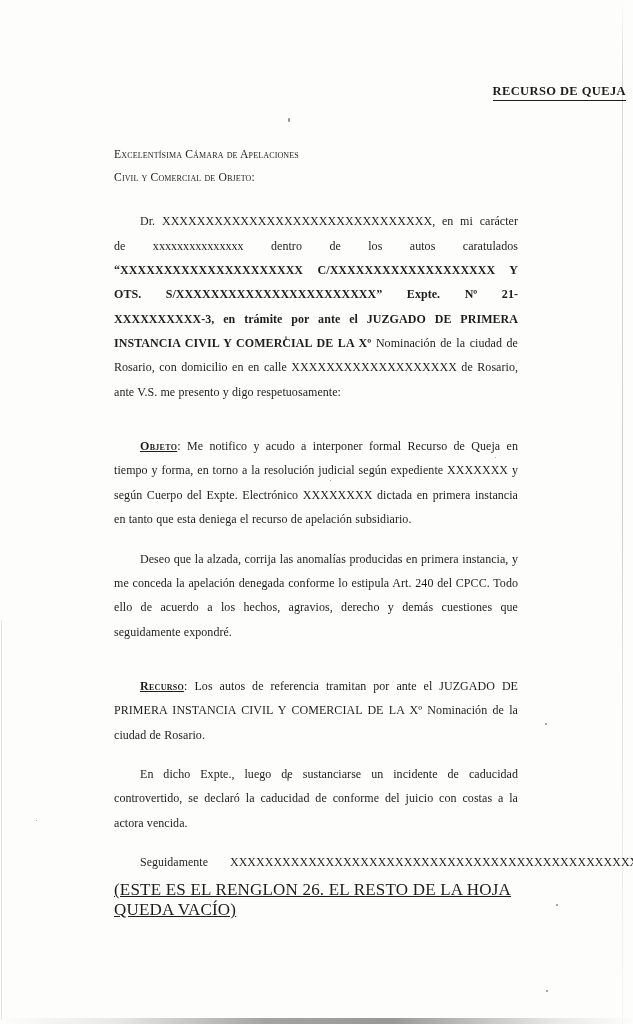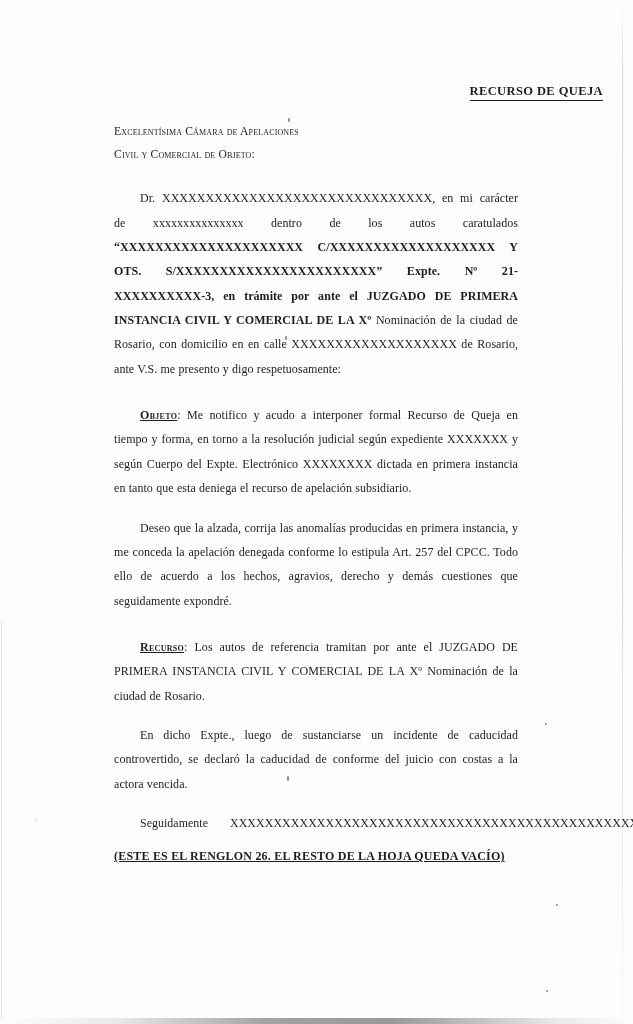--- a/index.html
+++ b/index.html
@@ -59,35 +59,35 @@
     position: absolute;
     background: #3a3a3a;
     border-radius: 50%;
     opacity: .55;
   }
 
   
   .doc-title {
     position: absolute;
     top: 84px;
-    right: 30px;
+    right: 7px;
     font-weight: bold;
     font-size: 12.5px;
     letter-spacing: .4px;
     font-variant: small-caps;
     text-transform: none;
     border-bottom: 1.3px solid #1d1d1d;
     padding-bottom: 1px;
     line-height: 1.2;
   }
 
   .content {
     position: absolute;
     left: 114px;
-    top: 121px;
+    top: 144px;
     width: 404px;
   }
 
   .addressee {
     font-size: 11.6px;
     line-height: 1.95;
     font-variant: small-caps;
     letter-spacing: .15px;
     margin-bottom: 20px;
   }
@@ -98,39 +98,39 @@
     font-size: 12px;
     line-height: 2.03;
     text-align: justify;
     text-indent: 26px;
     letter-spacing: .05px;
     word-spacing: .2px;
     -webkit-hyphens: manual;
     hyphens: manual;
   }
   p.body.gap { margin-top: 15px; }
-  p.body.gap-lg { margin-top: 22px; }
+  p.body.gap-lg { margin-top: 30px; }
 
   b, strong { font-weight: bold; }
 
   .sc-head {
     font-variant: small-caps;
     font-weight: bold;
     text-decoration: underline;
     letter-spacing: .3px;
   }
 
   .final-note {
     display: block;
-    font-weight: bold;
-    font-size: 12px;
+    font-weight: normal;
+    font-size: 17px;
     text-decoration: underline;
     letter-spacing: .2px;
     text-indent: 0;
-    margin-top: 14px;
+    margin-top: 6px;
   }
 
   .seguidamente-line {
     font-size: 11.9px;
     line-height: 2.03;
     text-indent: 26px;
     letter-spacing: .05px;
     margin: 15px 0 0 0;
   }
   .seguidamente-line .xfill { margin-left: 22px; letter-spacing: .1px; }
@@ -162,21 +162,21 @@
 
     <div class="addressee">
       <div>Excelentísima Cámara de Apelaciones</div>
       <div>Civil y Comercial de Objeto:</div>
     </div>
 
     <p class="body"><span>Dr. </span><span>XXXXXXXXXXXXXXXXXXXXXXXXXXXXXXX</span><span>, en mi carácter de </span><span>xxxxxxxxxxxxxxx</span><span> dentro de los autos caratulados </span><b>“XXXXXXXXXXXXXXXXXXXXX C/XXXXXXXXXXXXXXXXXXX Y OTS. S/XXXXXXXXXXXXXXXXXXXXXXX”</b><b> Expte. Nº 21-XXXXXXXXXX-3, en trámite por ante el JUZGADO DE PRIMERA INSTANCIA CIVIL Y COMERCIAL DE LA Xº</b><span> Nominación de la ciudad de Rosario, con domicilio en en calle </span><span>XXXXXXXXXXXXXXXXXXX</span><span> de Rosario, ante V.S. me presento y digo respetuosamente:</span></p>
 
     <p class="body gap-lg"><span class="sc-head">Objeto</span><span>: </span><span>Me notifico y acudo a interponer formal Recurso de Queja en tiempo y forma, en torno a la resolución judicial según expediente </span><span>XXXXXXX</span><span> y según Cuerpo del Expte. Electrónico </span><span>XXXXXXXX</span><span> dictada en primera instancia en tanto que esta deniega el recurso de apelación subsidiario.</span></p>
 
-    <p class="body gap">Deseo que la alzada, corrija las anomalías producidas en primera instancia, y me conceda la apelación denegada conforme lo estipula Art. 257 del CPCC. Todo ello de acuerdo a los hechos, agravios, derecho y demás cuestiones que seguidamente expondré.</p>
+    <p class="body gap">Deseo que la alzada, corrija las anomalías producidas en primera instancia, y me conceda la apelación denegada conforme lo estipula Art. 240 del CPCC. Todo ello de acuerdo a los hechos, agravios, derecho y demás cuestiones que seguidamente expondré.</p>
 
     <p class="body gap-lg"><span class="sc-head">Recurso</span><span>: </span><span>Los autos de referencia tramitan por ante el JUZGADO DE PRIMERA INSTANCIA CIVIL Y COMERCIAL DE LA Xº Nominación de la ciudad de Rosario.</span></p>
 
     <p class="body gap">En dicho Expte., luego de sustanciarse un incidente de caducidad controvertido, se declaró la caducidad de conforme del juicio con costas a la actora vencida.</p>
 
     <p class="seguidamente-line"><span>Seguidamente</span><span class="xfill">XXXXXXXXXXXXXXXXXXXXXXXXXXXXXXXXXXXXXXXXXXXXXXXXX</span></p>
 
     <span class="final-note">(ESTE ES EL RENGLON 26. EL RESTO DE LA HOJA QUEDA VACÍO)</span>
 
   </div>

